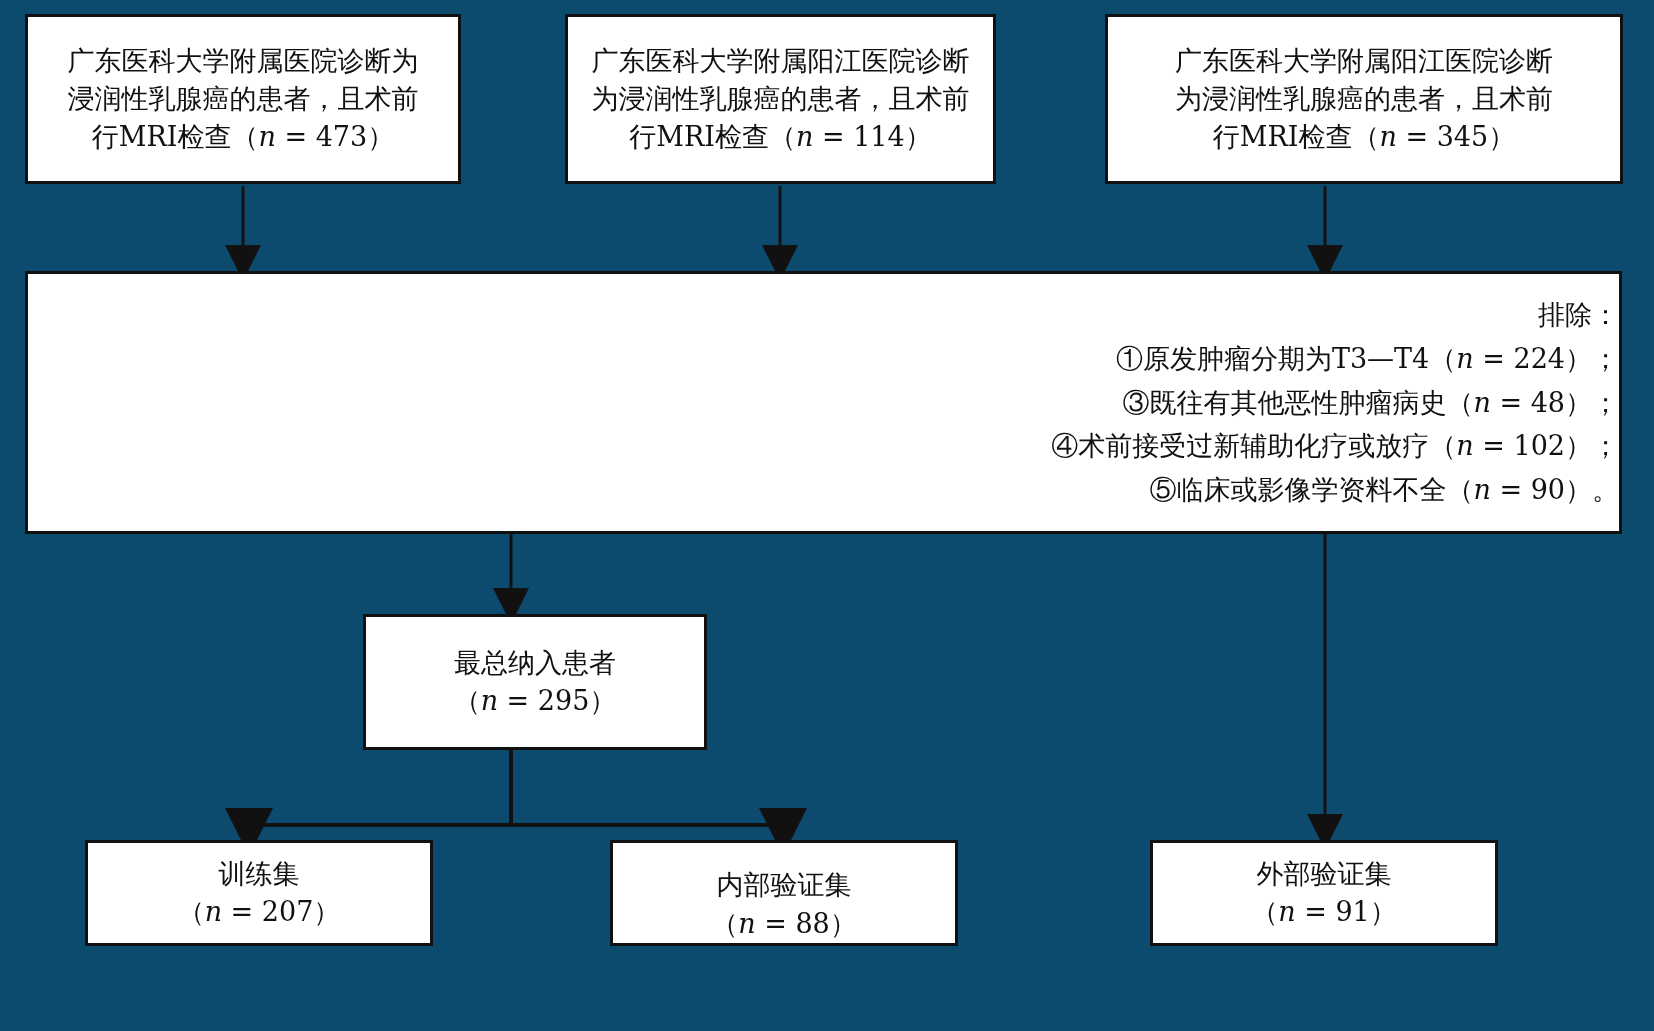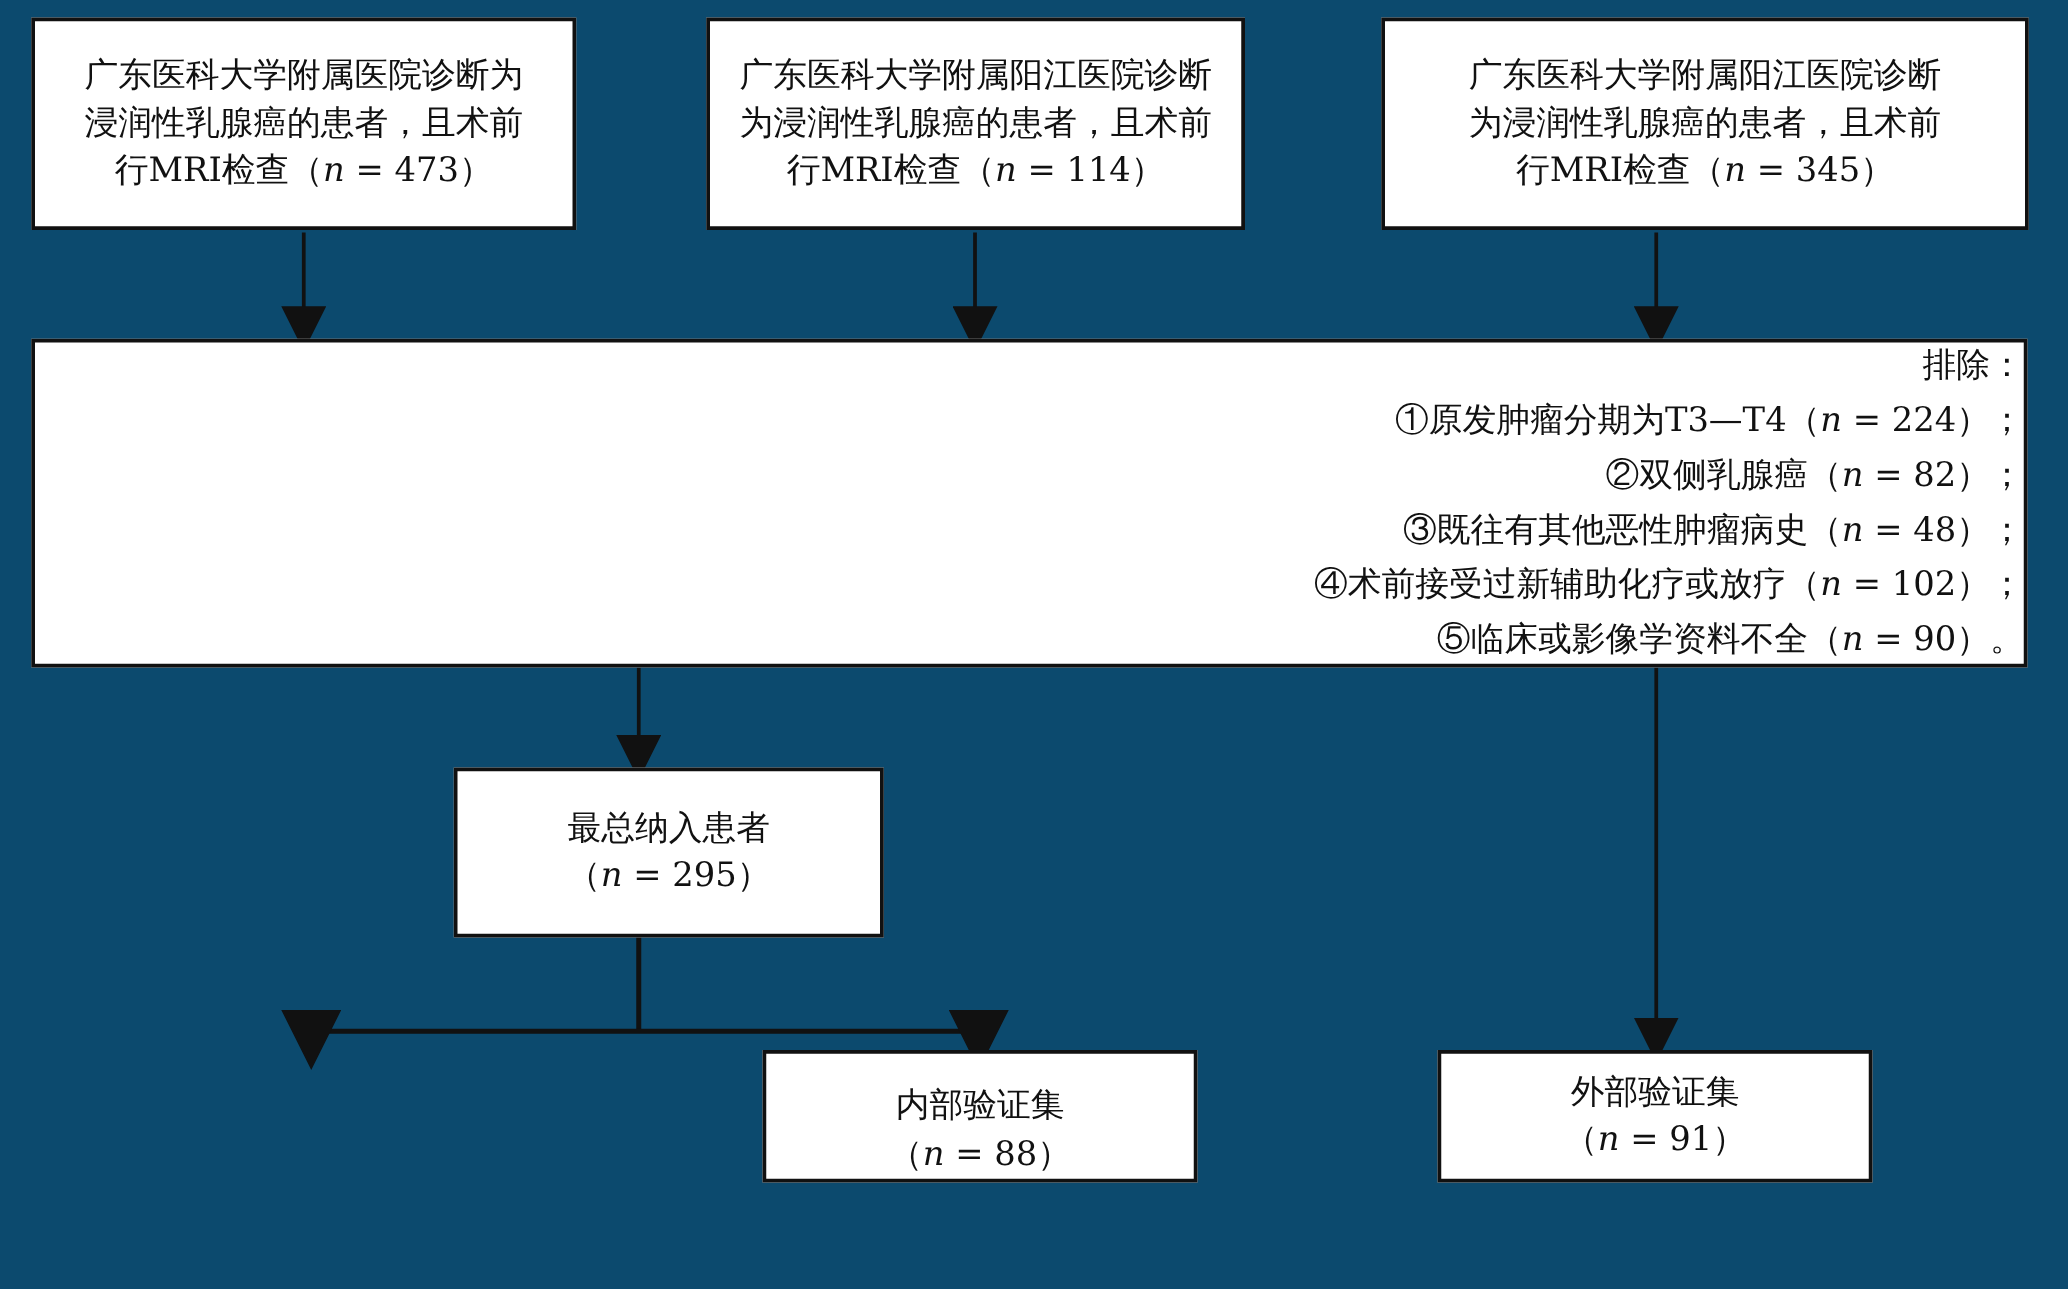--- a/index.html
+++ b/index.html
@@ -113,31 +113,34 @@
 
   <div class="node src" id="src-2">
     <span class="line">广东医科大学附属阳江医院诊断</span>
     <span class="line">为浸润性乳腺癌的患者，且术前</span>
     <span class="line">行MRI检查（<span class="italic-n">n</span> = 345）</span>
   </div>
 
   <div class="node" id="exclusion">
     <span class="line">排除：</span>
     <span class="line">①原发肿瘤分期为T3—T4（<span class="italic-n">n</span> = 224）；</span>
-    <span class="line">②双侧乳腺癌（<span class="italic-n">n</span> = 82）；</span>
     <span class="line">③既往有其他恶性肿瘤病史（<span class="italic-n">n</span> = 48）；</span>
     <span class="line">④术前接受过新辅助化疗或放疗（<span class="italic-n">n</span> = 102）；</span>
     <span class="line">⑤临床或影像学资料不全（<span class="italic-n">n</span> = 90）。</span>
   </div>
 
   <div class="node" id="included">
     <span class="line">最总纳入患者</span>
     <span class="line">（<span class="italic-n">n</span> = 295）</span>
   </div>
 
+  <div class="node dataset" id="set-0">
+    <span class="line">训练集</span>
+    <span class="line">（<span class="italic-n">n</span> = 207）</span>
+  </div>
 
   <div class="node dataset" id="set-1">
     <span class="line">内部验证集</span>
     <span class="line">（<span class="italic-n">n</span> = 88）</span>
   </div>
 
   <div class="node dataset" id="set-2">
     <span class="line">外部验证集</span>
     <span class="line">（<span class="italic-n">n</span> = 91）</span>
   </div>

